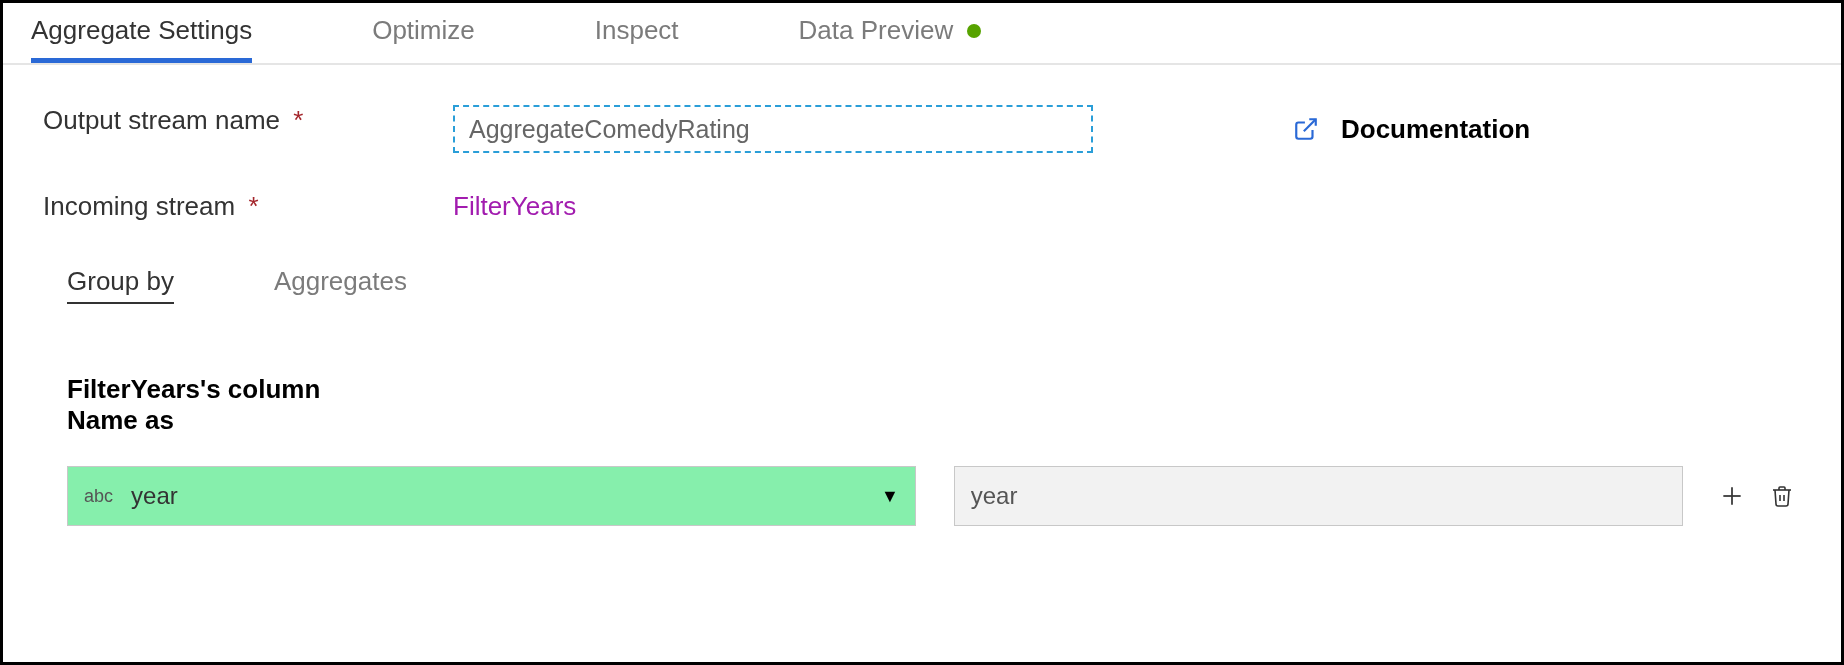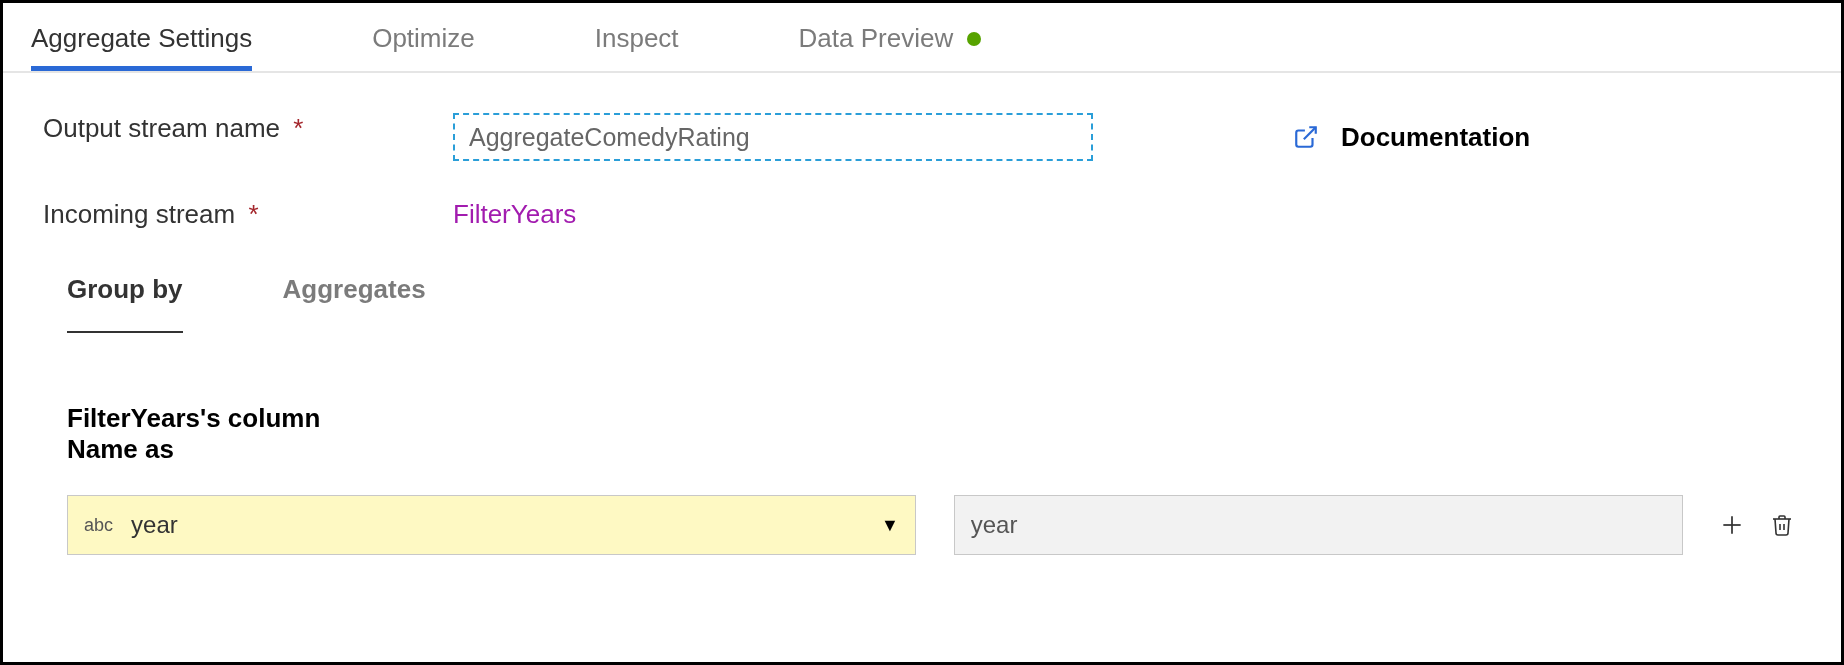--- a/index.html
+++ b/index.html
@@ -15,21 +15,20 @@
     border: 3px solid #000;
     background: #fff;
     position: relative;
   }
   .tabs {
     display: flex;
     align-items: flex-end;
     padding: 0 28px;
     border-bottom: 2px solid #e5e5e5;
     height: 62px;
-    margin-top: 8px;
   }
   .tab {
     padding: 14px 0 12px 0;
     margin-right: 120px;
     font-size: 26px;
     color: #7b7b7b;
     cursor: pointer;
     border-bottom: 5px solid transparent;
     display: flex;
     align-items: center;
@@ -89,25 +88,24 @@
   .doc-link svg {
     margin-right: 22px;
   }
   .subtabs {
     display: flex;
     margin: 24px 0 0 24px;
   }
   .subtab {
     font-size: 26px;
     color: #7b7b7b;
-    padding: 6px 0 26px 0;
+    padding: 6px 0 5px 0;
     margin-right: 100px;
     border-bottom: 2px solid transparent;
     cursor: pointer;
-    font-weight: bold;
   }
   .subtab.active {
     color: #333;
     border-bottom-color: #333;
   }
   .columns-header {
     display: flex;
     margin: 70px 0 30px 24px;
     flex-direction: column;
   }
@@ -123,21 +121,21 @@
     margin-left: 24px;
   }
   .dropdown {
     width: 896px;
     height: 60px;
     border: 1px solid #c8c8c8;
     display: flex;
     align-items: center;
     padding: 0 16px;
     cursor: pointer;
-    background: #fef9c3;
+    background: #86efac;
   }
   .dropdown .type-badge {
     font-size: 18px;
     color: #555;
     margin-right: 18px;
     font-family: "Segoe UI", sans-serif;
   }
   .dropdown .value {
     flex: 1;
     font-size: 24px;

